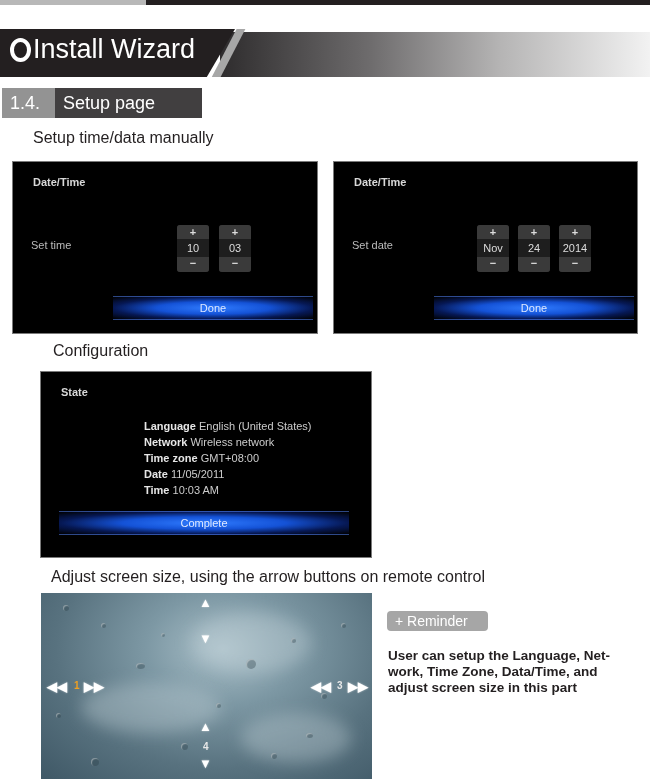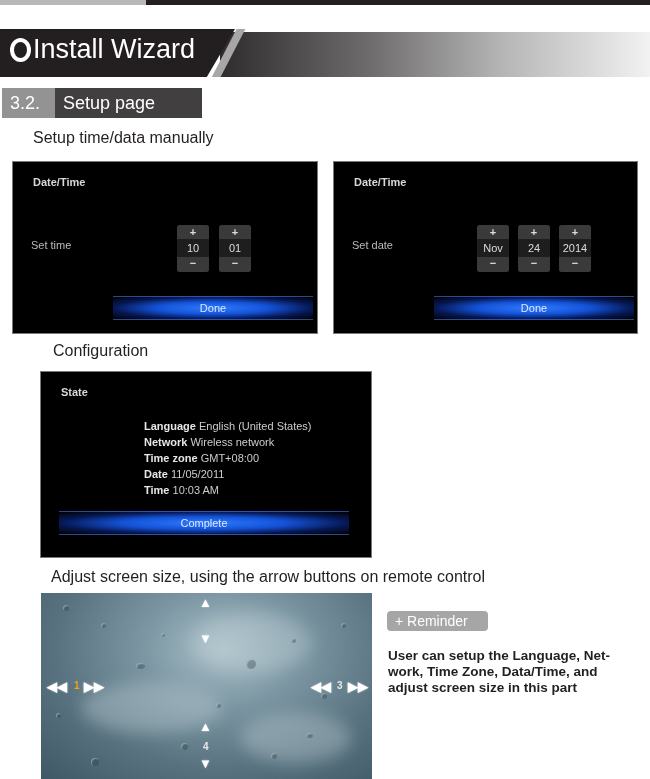--- a/index.html
+++ b/index.html
@@ -53,36 +53,36 @@
 <div class="banner">
   <div class="banner-grad"></div>
   <div class="banner-dark"></div>
   <div class="banner-slash"></div>
   <div class="banner-title">
     <span class="ring"></span>
     <span>Install Wizard</span>
   </div>
 </div>
 
-<div class="sec-num">3.2.</div>
+<div class="sec-num">1.4.</div>
 <div class="sec-title"><span>Setup page</span></div>
 
 <div class="subhead" style="left:33px; top:129px;">Setup time/data manually</div>
 
 <div class="screen" style="left:12px; top:161px; width:306px; height:173px;">
   <div class="scr-title">Date/Time</div>
   <div class="scr-label">Set time</div>
   <div class="spinner" style="left:164px;">
     <span class="pl">+</span>
     <span class="val">10</span>
     <span class="mi">−</span>
   </div>
   <div class="spinner" style="left:206px;">
     <span class="pl">+</span>
-    <span class="val">01</span>
+    <span class="val">03</span>
     <span class="mi">−</span>
   </div>
   <div class="glow-btn" style="left:100px; top:134px; width:200px;">Done</div>
 </div>
 
 <div class="screen" style="left:333px; top:161px; width:305px; height:173px;">
   <div class="scr-title">Date/Time</div>
   <div class="scr-label">Set date</div>
   <div class="spinner" style="left:143px;">
     <span class="pl">+</span>

